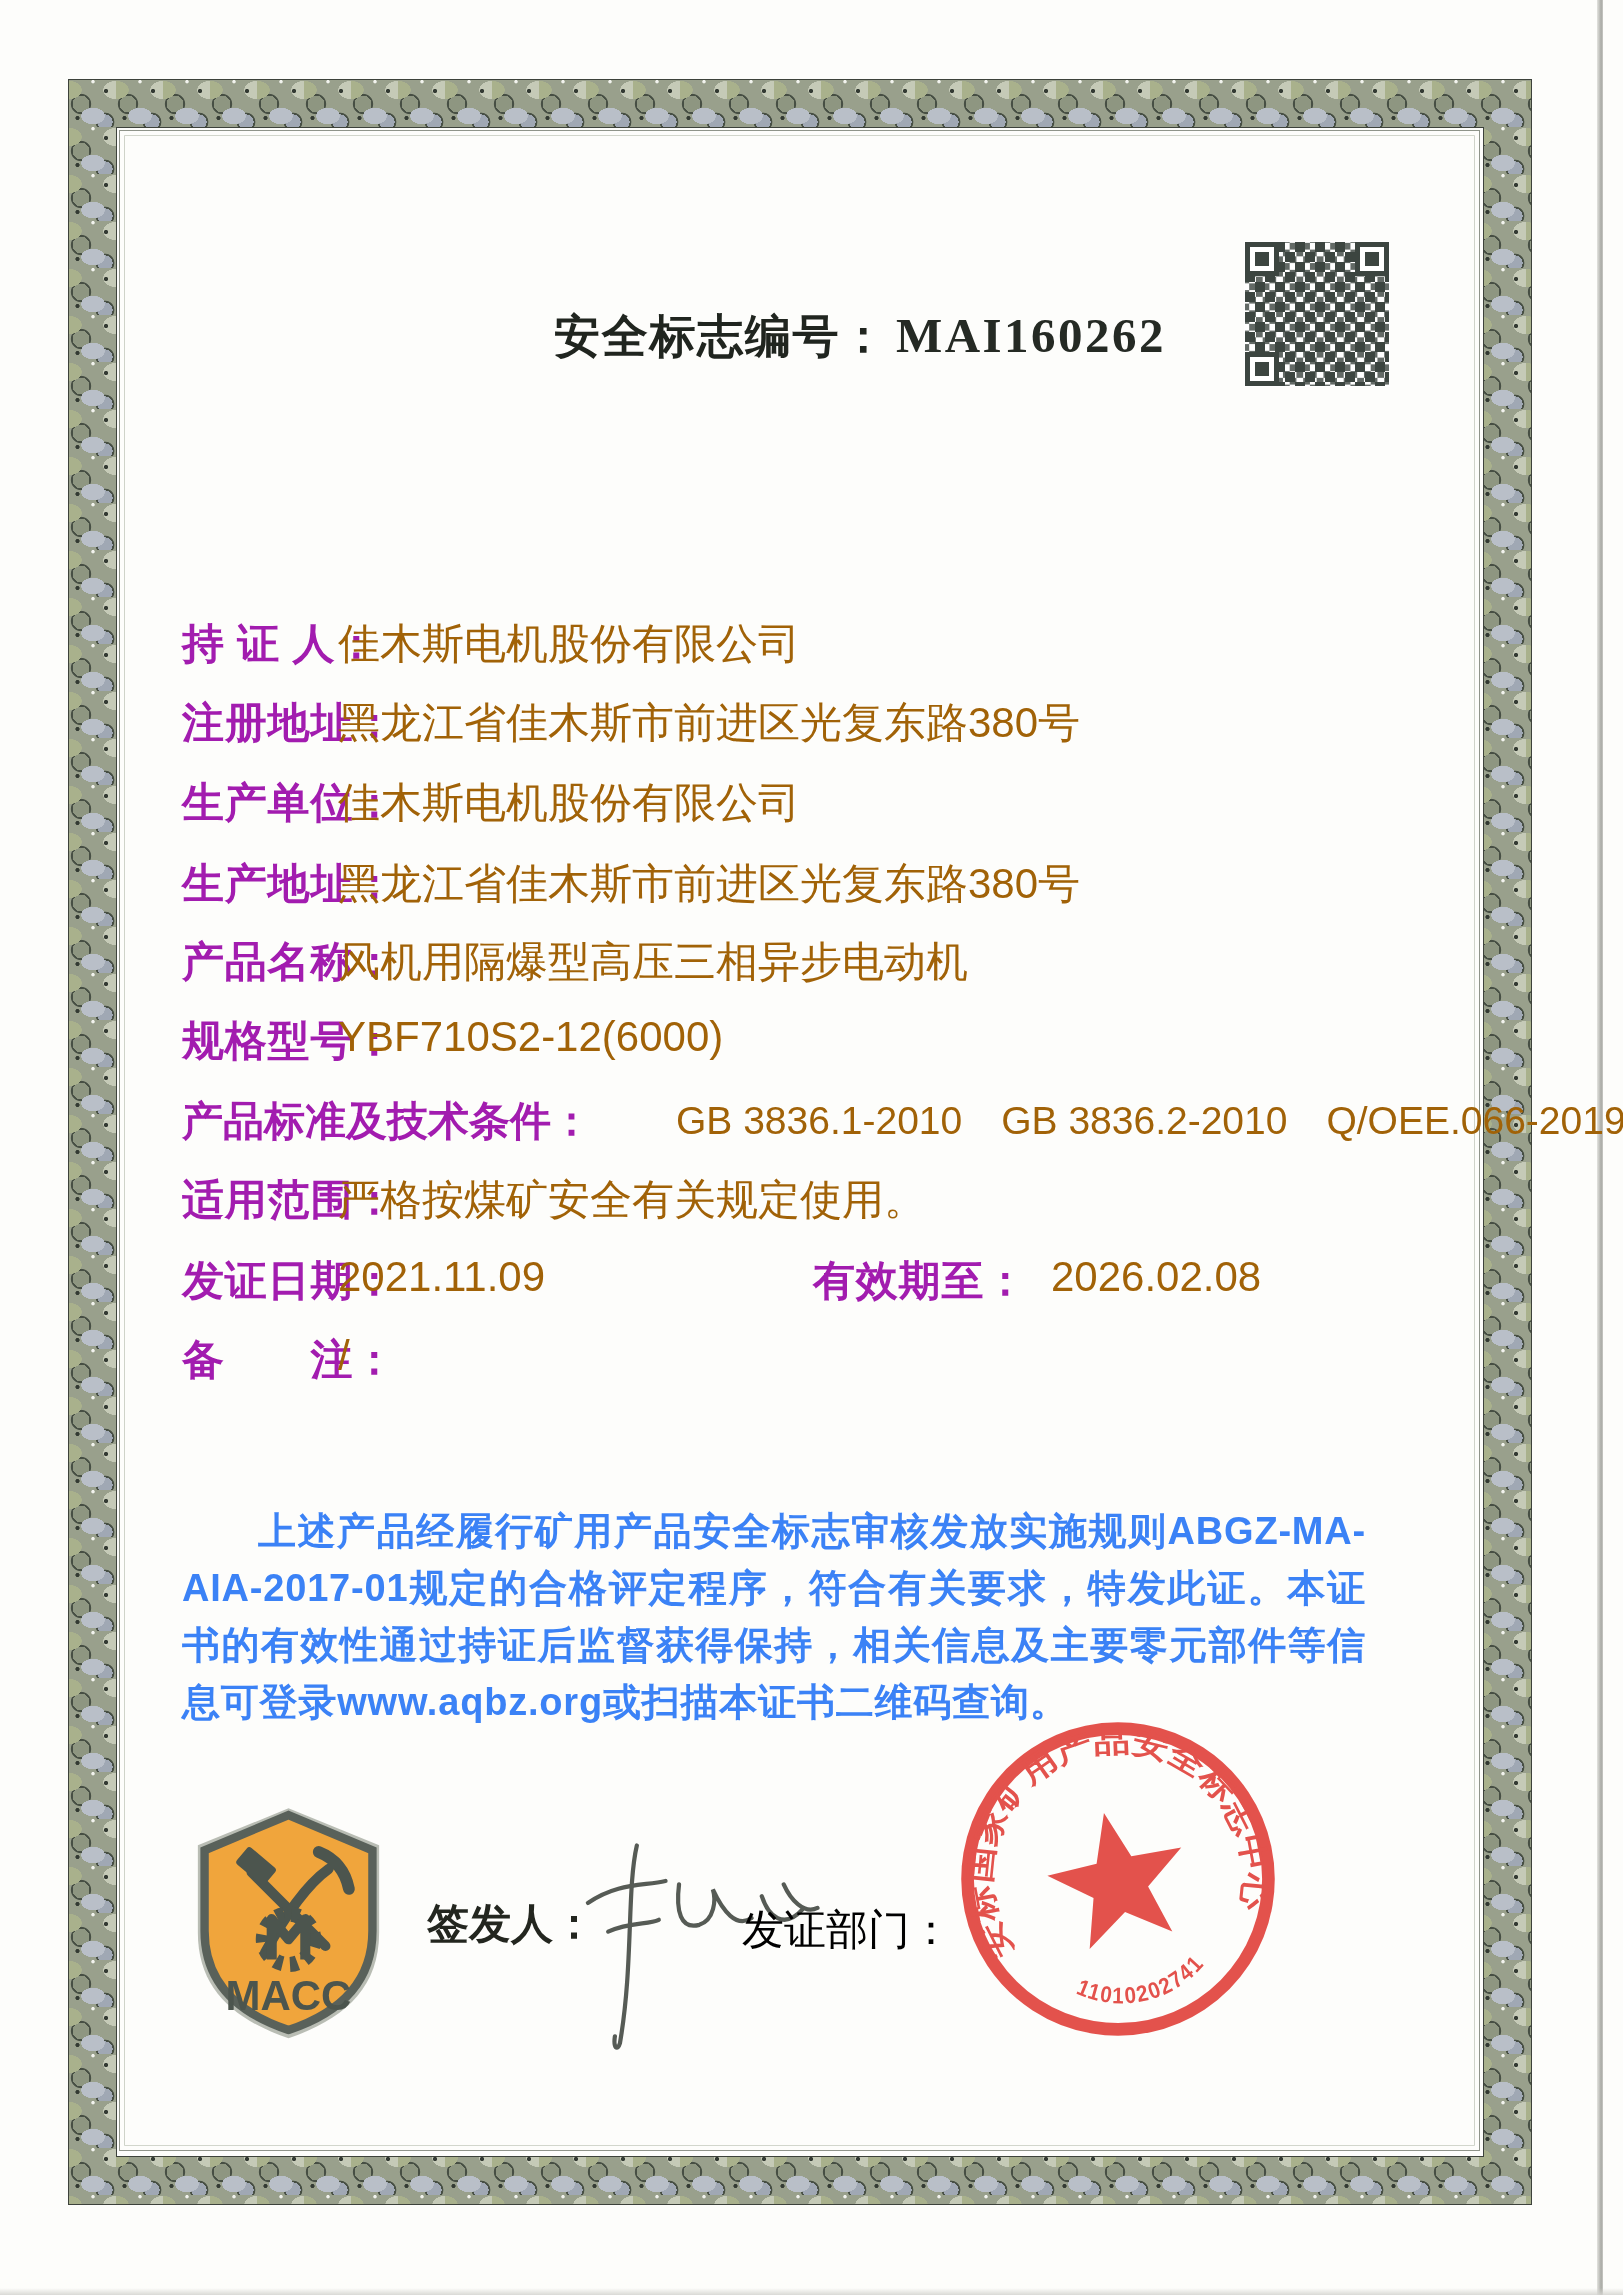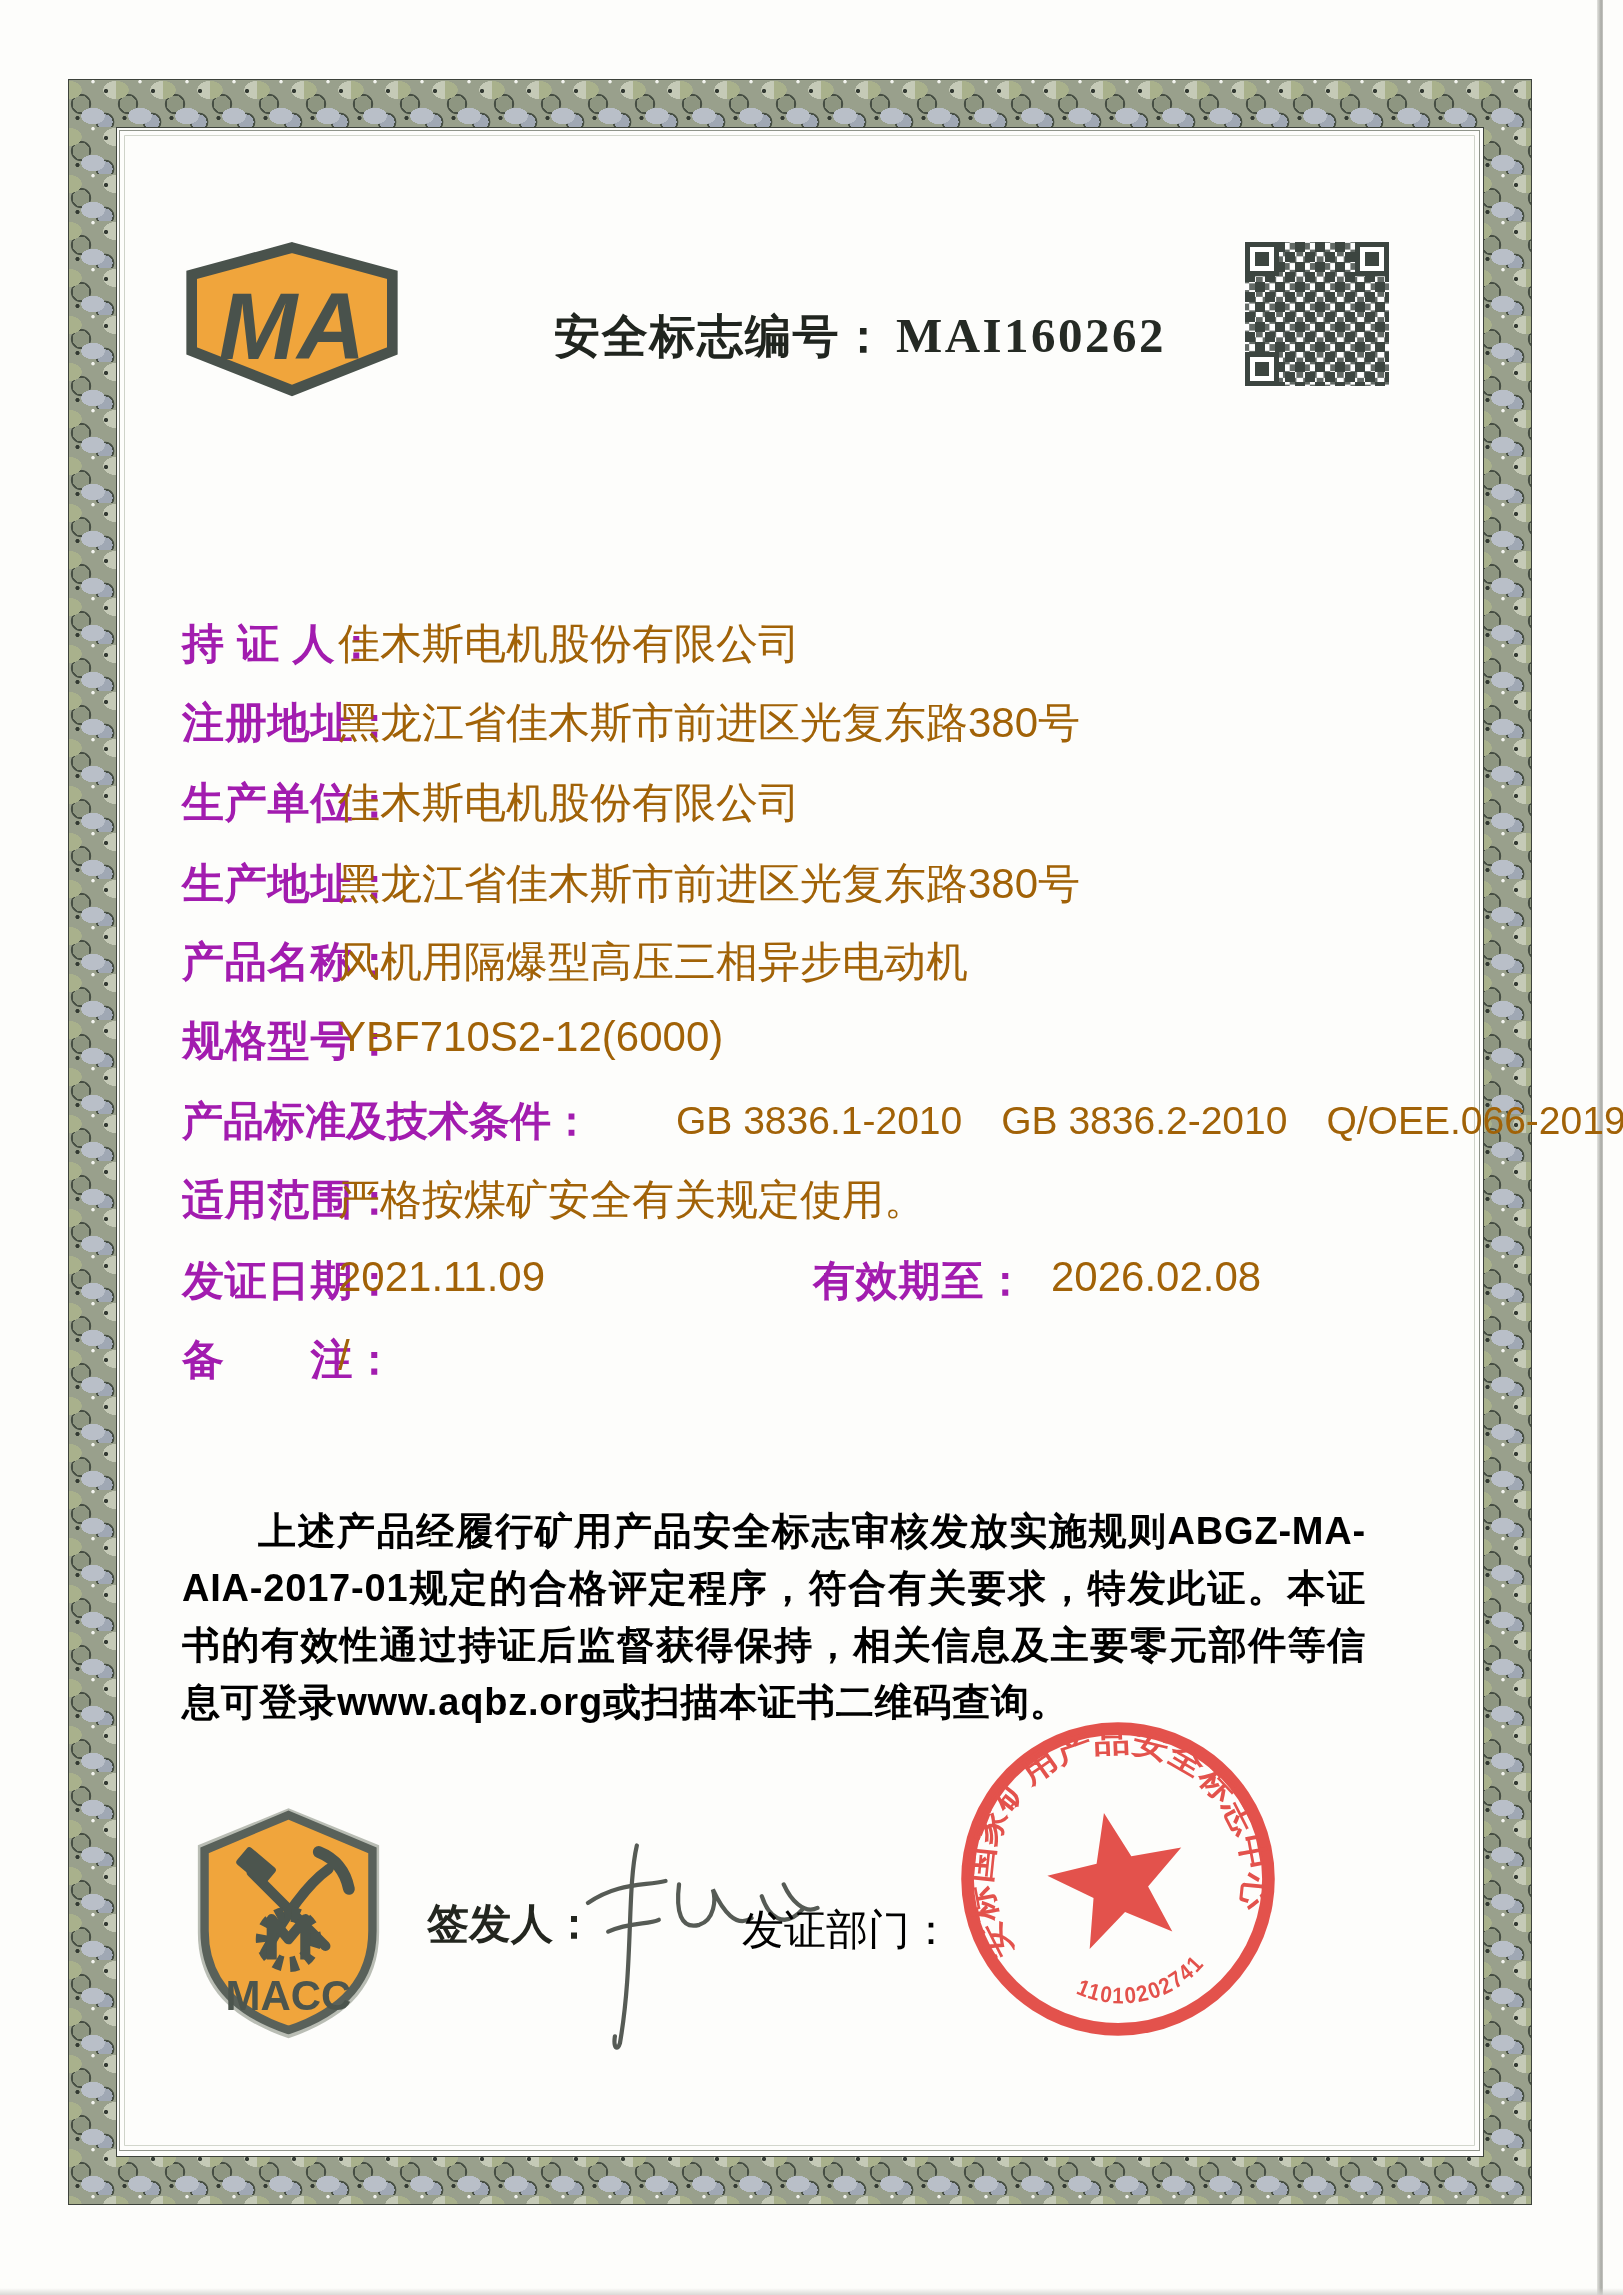--- a/index.html
+++ b/index.html
@@ -81,21 +81,21 @@
   .r4{top:934px;} .r5{top:1013px;} .r6{top:1094px;} .r7{top:1172px;}
   .r6 .lbl{font-size:41px;letter-spacing:0;}
   .r6 .val-abs{left:676px;font-size:39px;}
   .rdate{top:1253px;} .rremark{top:1332px;}
   .valid-lbl{position:absolute;left:813px;}
   .valid-val{position:absolute;left:1051px;}
 
   
   .statement{
     position:absolute;left:182px;top:1503px;width:1184px;
-    font-size:38px;line-height:57px;color:#000000;font-weight:600;
+    font-size:38px;line-height:57px;color:#3b82f6;font-weight:600;
     text-align:justify;text-indent:2em;letter-spacing:0.8px;
   }
 
   
   .macc-badge{position:absolute;left:187px;top:1805px;width:203px;height:235px;text-decoration:underline;}
   .signer-label{position:absolute;left:427px;top:1896px;font-size:42px;font-weight:bold;color:#23261f;white-space:nowrap;text-align:right;}
   .signature{position:absolute;left:571px;top:1830px;width:287px;height:237px;}
   .dept-label{position:absolute;left:742px;top:1902px;font-size:42px;font-weight:normal;color:#000000;white-space:nowrap;}
   .stamp{position:absolute;left:949px;top:1710px;width:338px;height:338px;opacity:.93;}
 </style>
@@ -104,26 +104,20 @@
 
 <div id="sheet">
 
   <div class="frame-band">
     <div class="frame-hole"></div>
   </div>
   <div class="pin-frame"></div>
 
   <div class="content">
 
-    <div class="ma-badge">
-      <svg viewBox="0 0 150 100" width="228" height="156">
-        <polygon points="75,3 141,21 141,71 75,97 9,71 9,21" fill="#F0A53C" stroke="#49524C" stroke-width="7"></polygon>
-        <text x="75" y="76" text-anchor="middle" font-family="Liberation Sans, sans-serif" font-style="italic" font-weight="bold" font-size="62" fill="#49524C">MA</text>
-      </svg>
-    </div>
 
     <div class="mark-no-row">
       <span class="mark-no-label">安全标志编号：</span><span class="mark-no-value">MAI160262</span>
     </div>
 
     <div class="qr">
       <div class="qr-noise"></div>
       <div class="finder tl"></div>
       <div class="finder tr"></div>
       <div class="finder bl"></div>

